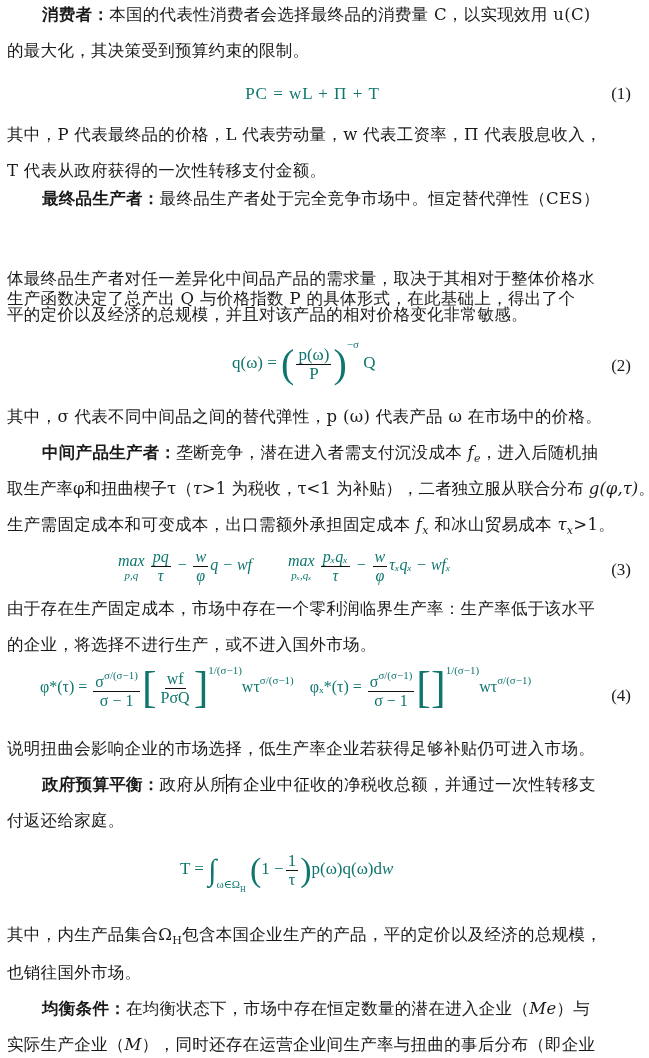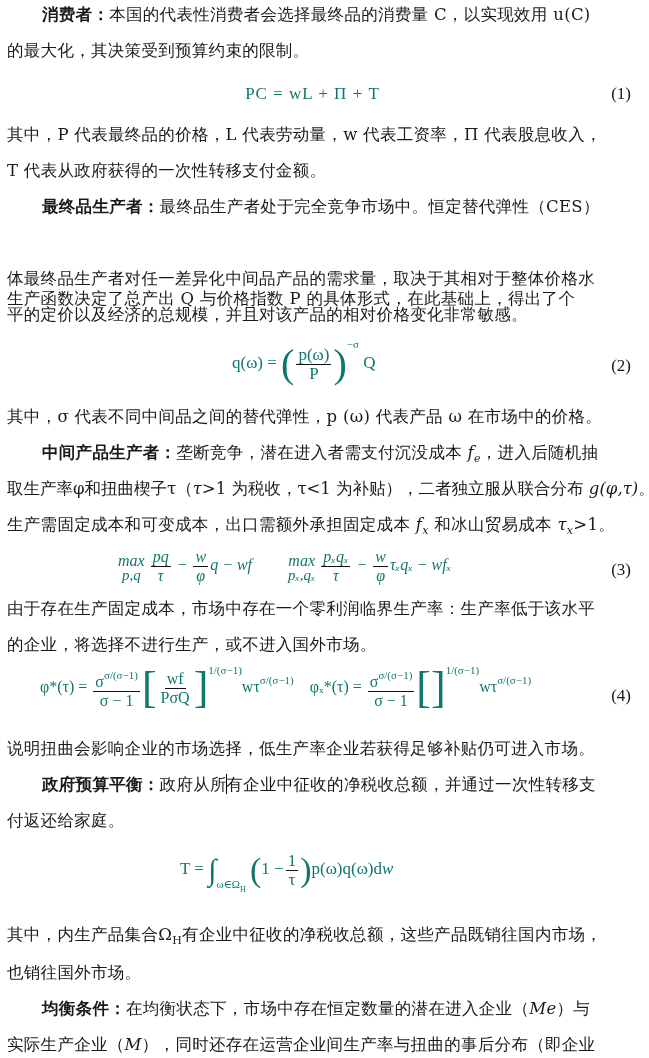--- a/index.html
+++ b/index.html
@@ -26,40 +26,40 @@
     font-family: "Liberation Serif", serif; font-size: 17px;
   }
   .frac { display: inline-flex; flex-direction: column; align-items: center; vertical-align: middle; margin: 0 2px; }
   .frac .num { border-bottom: 1.2px solid #111; padding: 0 2px; line-height: 18px; }
   .frac .den { line-height: 18px; padding: 0 2px; }
   .sub { font-size: 11px; vertical-align: -4px; }
   .sup { font-size: 11px; vertical-align: 8px; }
   .big-paren { font-size: 40px; line-height: 40px; vertical-align: middle; font-weight: 200; }
   .big-bracket { font-size: 44px; line-height: 44px; vertical-align: middle; font-weight: 200; }
   .stack { display: inline-flex; flex-direction: column; align-items: center; vertical-align: middle; }
-  .stack .lbl { font-size: 15px; line-height: 11px; }
+  .stack .lbl { font-size: 11px; line-height: 11px; }
   .cursor { display: inline-block; width: 1.5px; height: 20px; background: #000; vertical-align: -4px; margin: 0 -1px; }
 </style>
 </head>
 <body>
 
 <div class="line indent" style="top:4px;">
   <span class="bold">消费者：</span><span>本国的代表性消费者会选择最终品的消费量 C，以实现效用 u(C)</span>
 </div>
 <div class="line" style="top:40px;">的最大化，其决策受到预算约束的限制。</div>
 
 <div class="eq" style="top:84px; text-align:center;">
   <span style="position:relative; left:-12px; letter-spacing:1px;">PC = wL + Π + T</span>
 </div>
 <div class="eqnum" style="top:84px;">(1)</div>
 
 <div class="line" style="top:124px;">其中，P 代表最终品的价格，L 代表劳动量，w 代表工资率，Π 代表股息收入，</div>
 <div class="line" style="top:160px;">T 代表从政府获得的一次性转移支付金额。</div>
 
-<div class="line indent" style="top:196px;">
+<div class="line indent" style="top:188px;">
   <span class="bold">最终品生产者：</span><span>最终品生产者处于完全竞争市场中。恒定替代弹性（CES）</span>
 </div>
 <div class="line" style="top:249px;margin-top:39px;">生产函数决定了总产出 Q 与价格指数 P 的具体形式，在此基础上，得出了个</div>
 <div class="line" style="top:268px;">体最终品生产者对任一差异化中间品产品的需求量，取决于其相对于整体价格水</div>
 <div class="line" style="top:304px;">平的定价以及经济的总规模，并且对该产品的相对价格变化非常敏感。</div>
 
 <div class="eq" style="top:338px; left:232px; width:200px;">
   <span>q(ω) =</span>
   <span class="big-paren">(</span><span class="frac">
       <span class="num">p(ω)</span>
@@ -143,21 +143,21 @@
 <div class="eq" style="top:850px; left:180px; width:300px; font-size:17px;">
   <span>T =</span>
   <span style="font-size:30px; vertical-align:middle;">∫</span><span class="sub" style="vertical-align:-14px;">ω∈Ω</span><span style="font-size:8px; vertical-align:-18px;">H</span>
   <span class="big-paren" style="font-size:34px;">(</span><span>1 −</span><span class="frac">
       <span class="num">1</span>
       <span class="den">τ</span>
     </span><span class="big-paren" style="font-size:34px;">)</span><span>p(ω)q(ω)d</span><span class="it">w</span>
 </div>
 
 <div class="line" style="top:924px;">
-  <span>其中，内生产品集合Ω</span><span class="sub">H</span><span>有企业中征收的净税收总额，这些产品既销往国内市场，</span>
+  <span>其中，内生产品集合Ω</span><span class="sub">H</span><span>包含本国企业生产的产品，平的定价以及经济的总规模，</span>
 </div>
 <div class="line" style="top:962px;">也销往国外市场。</div>
 
 <div class="line indent" style="top:998px;">
   <span class="bold">均衡条件：</span><span>在均衡状态下，市场中存在恒定数量的潜在进入企业（</span><span class="it">Me</span><span>）与</span>
 </div>
 <div class="line" style="top:1034px;">
   <span>实际生产企业（</span><span class="it">M</span><span>），同时还存在运营企业间生产率与扭曲的事后分布（即企业</span>
 </div>
 

